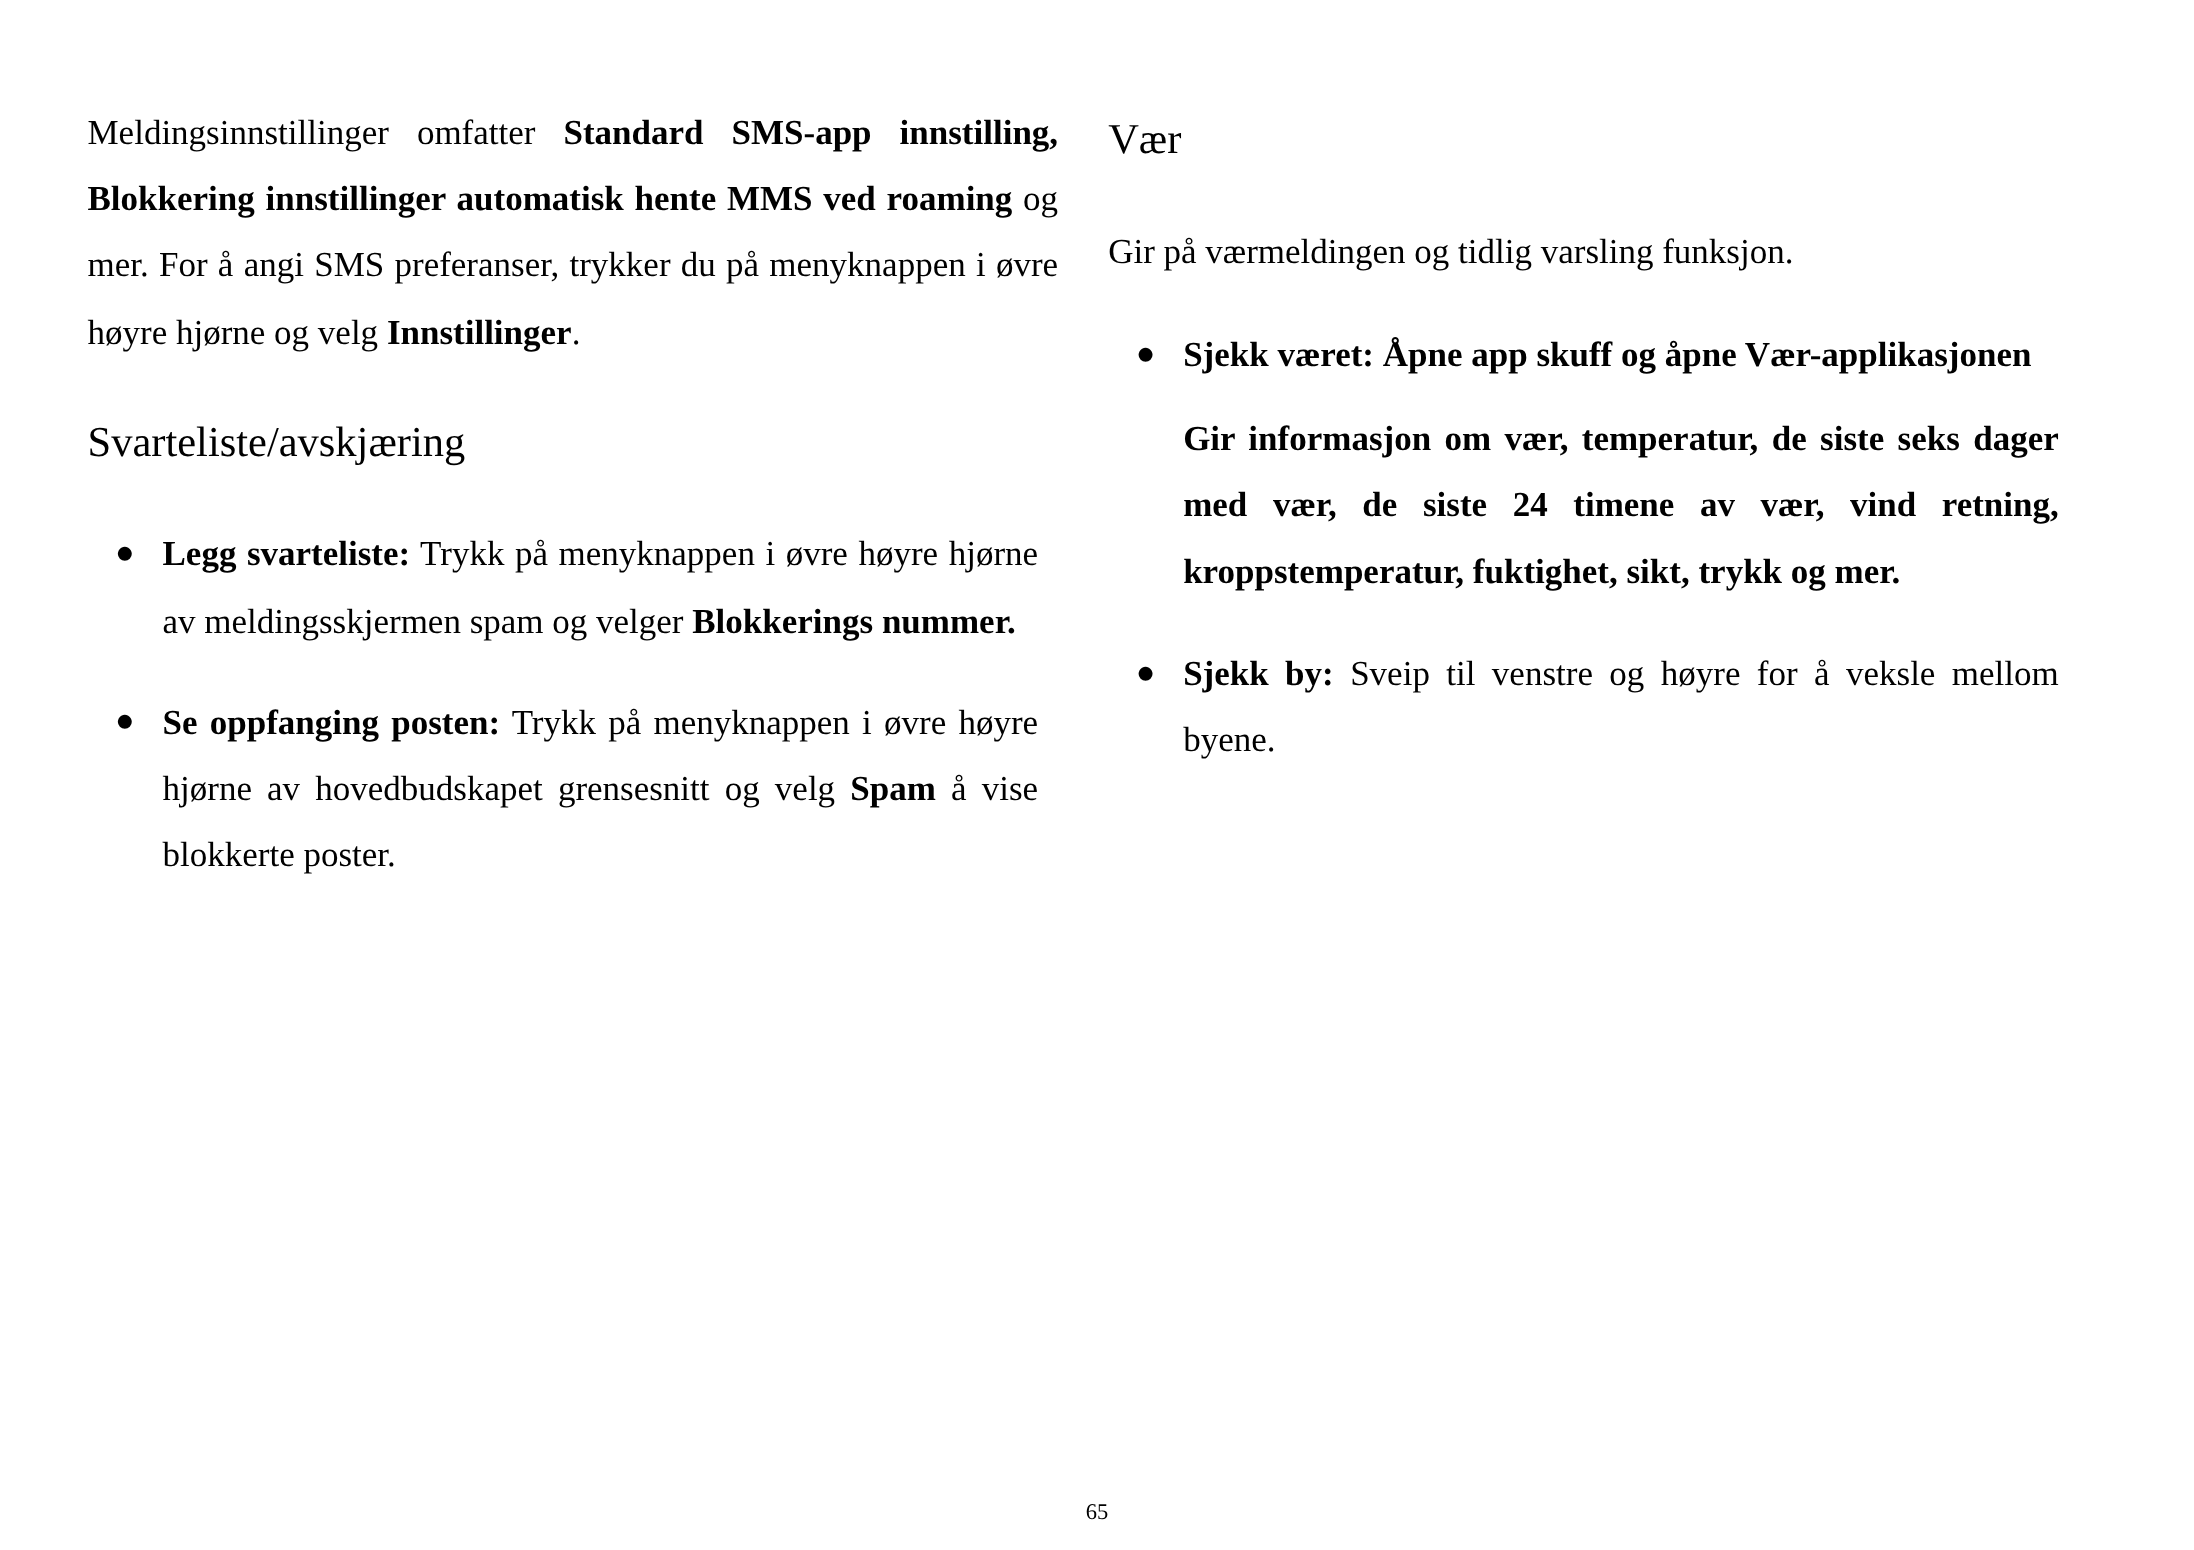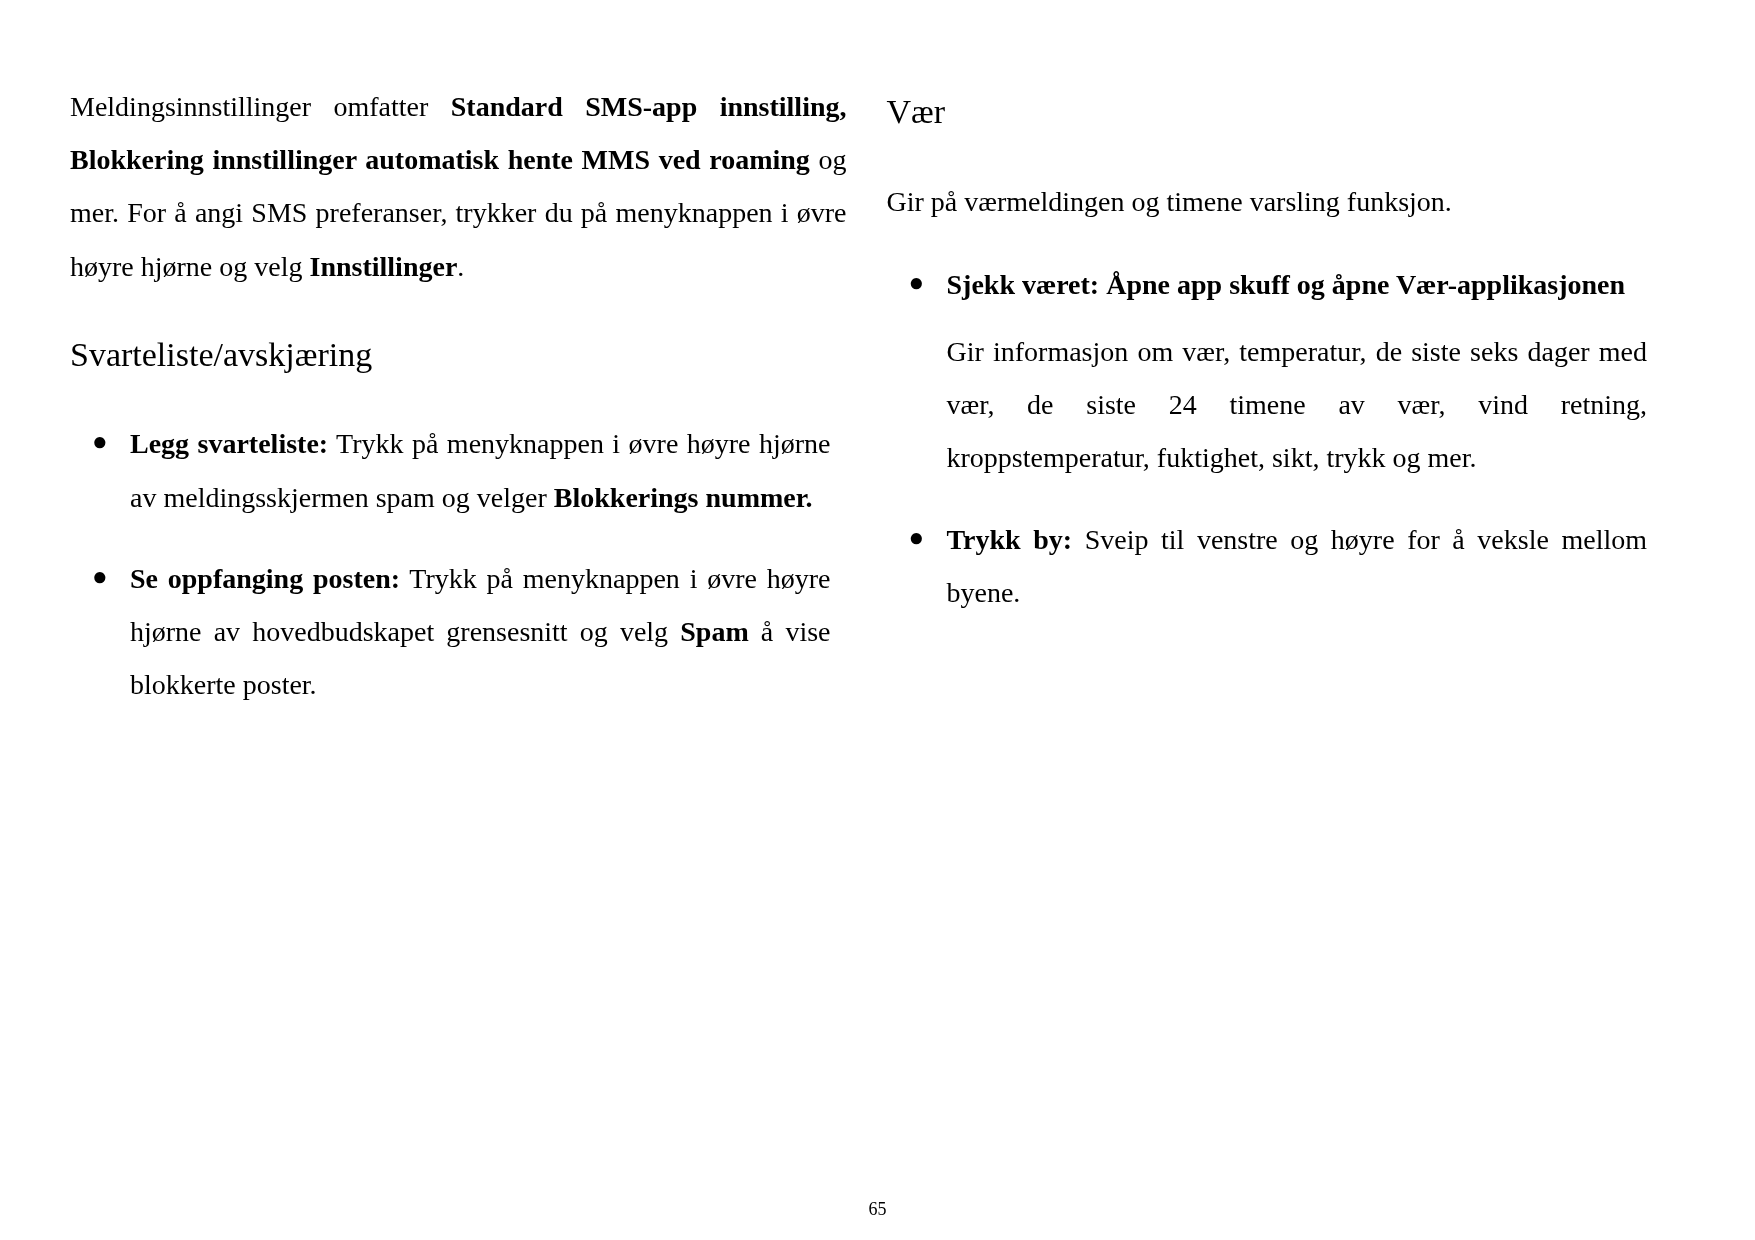--- a/index.html
+++ b/index.html
@@ -57,21 +57,21 @@
     position: absolute;
     left: 6px;
     top: 0;
     font-size: 26px;
     line-height: 1.9;
   }
   .b { font-weight: bold; }
   .subpara {
     margin-top: 14px;
     display: block;
-    font-weight: normal;
+    font-weight: bold;
   }
   .glyph {
     display: inline-block;
     width: 18px;
     height: 22px;
     border: 2px solid #777;
     border-radius: 3px;
     vertical-align: -3px;
     position: relative;
     margin: 0 2px;
@@ -114,29 +114,29 @@
         </li>
         <li>
           <span class="b">Se oppfanging posten:</span><span> Trykk på menyknappen i øvre høyre hjørne av hovedbudskapet grensesnitt og velg </span><span class="b">Spam</span><span> å vise blokkerte poster.</span>
         </li>
       </ul>
     </div>
 
     <div class="col">
       <h2 class="section top">Vær</h2>
 
-      <p class="para justify">Gir på værmeldingen og timene varsling funksjon.</p>
+      <p class="para justify">Gir på værmeldingen og tidlig varsling funksjon.</p>
 
       <ul class="bullets">
         <li>
           <span class="b">Sjekk været: Åpne app skuff og åpne Vær-applikasjonen</span>
           <span class="subpara">Gir informasjon om vær, temperatur, de siste seks dager med vær, de siste 24 timene av vær, vind retning, kroppstemperatur, fuktighet, sikt, trykk og mer.</span>
         </li>
         <li>
-          <span class="b">Trykk by:</span><span> Sveip til venstre og høyre for å veksle mellom byene.</span>
+          <span class="b">Sjekk by:</span><span> Sveip til venstre og høyre for å veksle mellom byene.</span>
         </li>
       </ul>
     </div>
 
   </div>
 
   <div class="pagenum">65</div>
 </div>
 
 </body></html>

